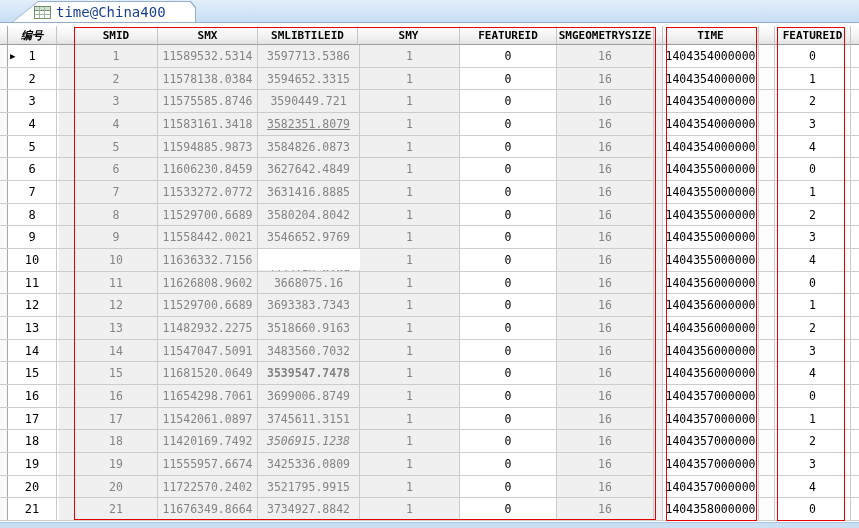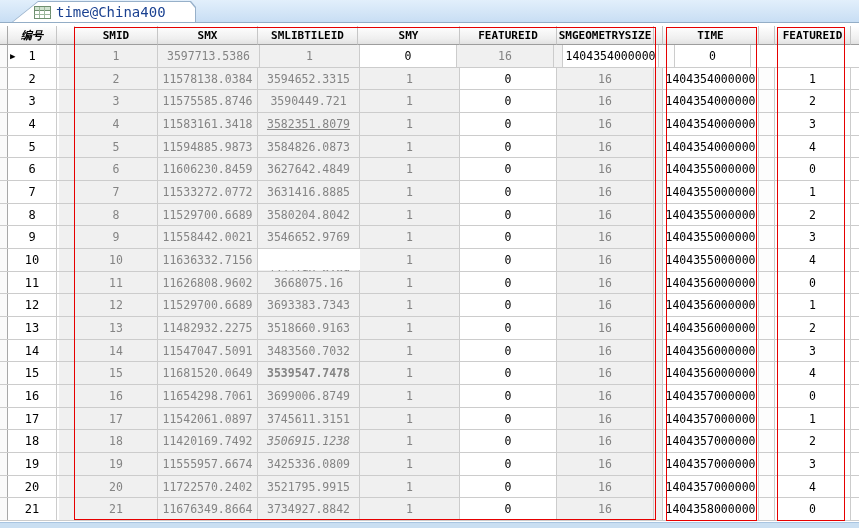--- a/index.html
+++ b/index.html
@@ -111,20 +111,21 @@
       </div>
     <div class="rows" id="rows-container">
         <div class="row">
           <div class="cell strip" style="width: 8px;"></div>
           <div class="cell rowhead" style="width: 49px;">
             <span class="arrow">▶</span>
             <span>1</span>
           </div>
           <div class="cell sp1" style="width: 18px;"></div>
           <div class="cell gray" style="width: 83px;">1</div>
+          <div class="cell gray" style="width: 100px;">11589532.5314</div>
           <div class="cell gray" style="width: 102px;">3597713.5386</div>
           <div class="cell gray" style="width: 100px;">1</div>
           <div class="cell white" style="width: 97px;">0</div>
           <div class="cell gray" style="width: 97px;">16</div>
           <div class="cell sp2" style="width: 9px;"></div>
           <div class="cell white" style="width: 96px;">1404354000000</div>
           <div class="cell sp3" style="width: 16px;"></div>
           <div class="cell white" style="width: 76px;">0</div>
           <div class="cell filler" style="width: 8px;"></div>
         </div>

